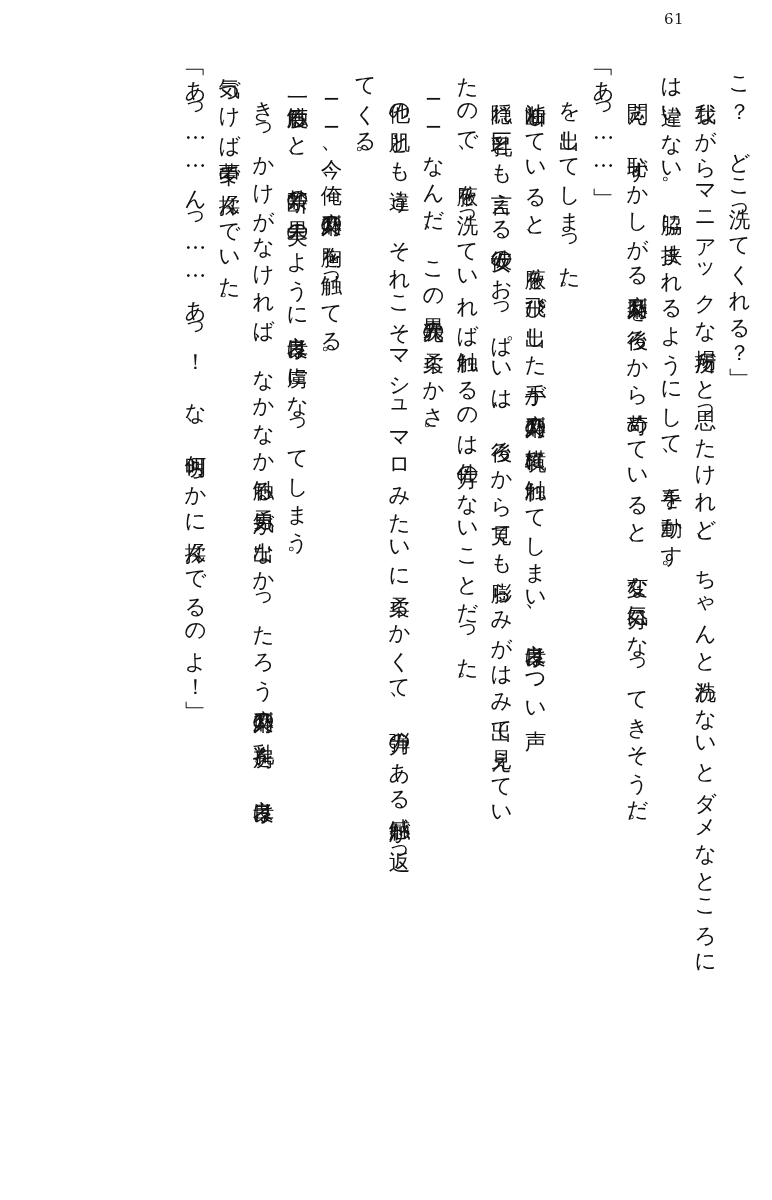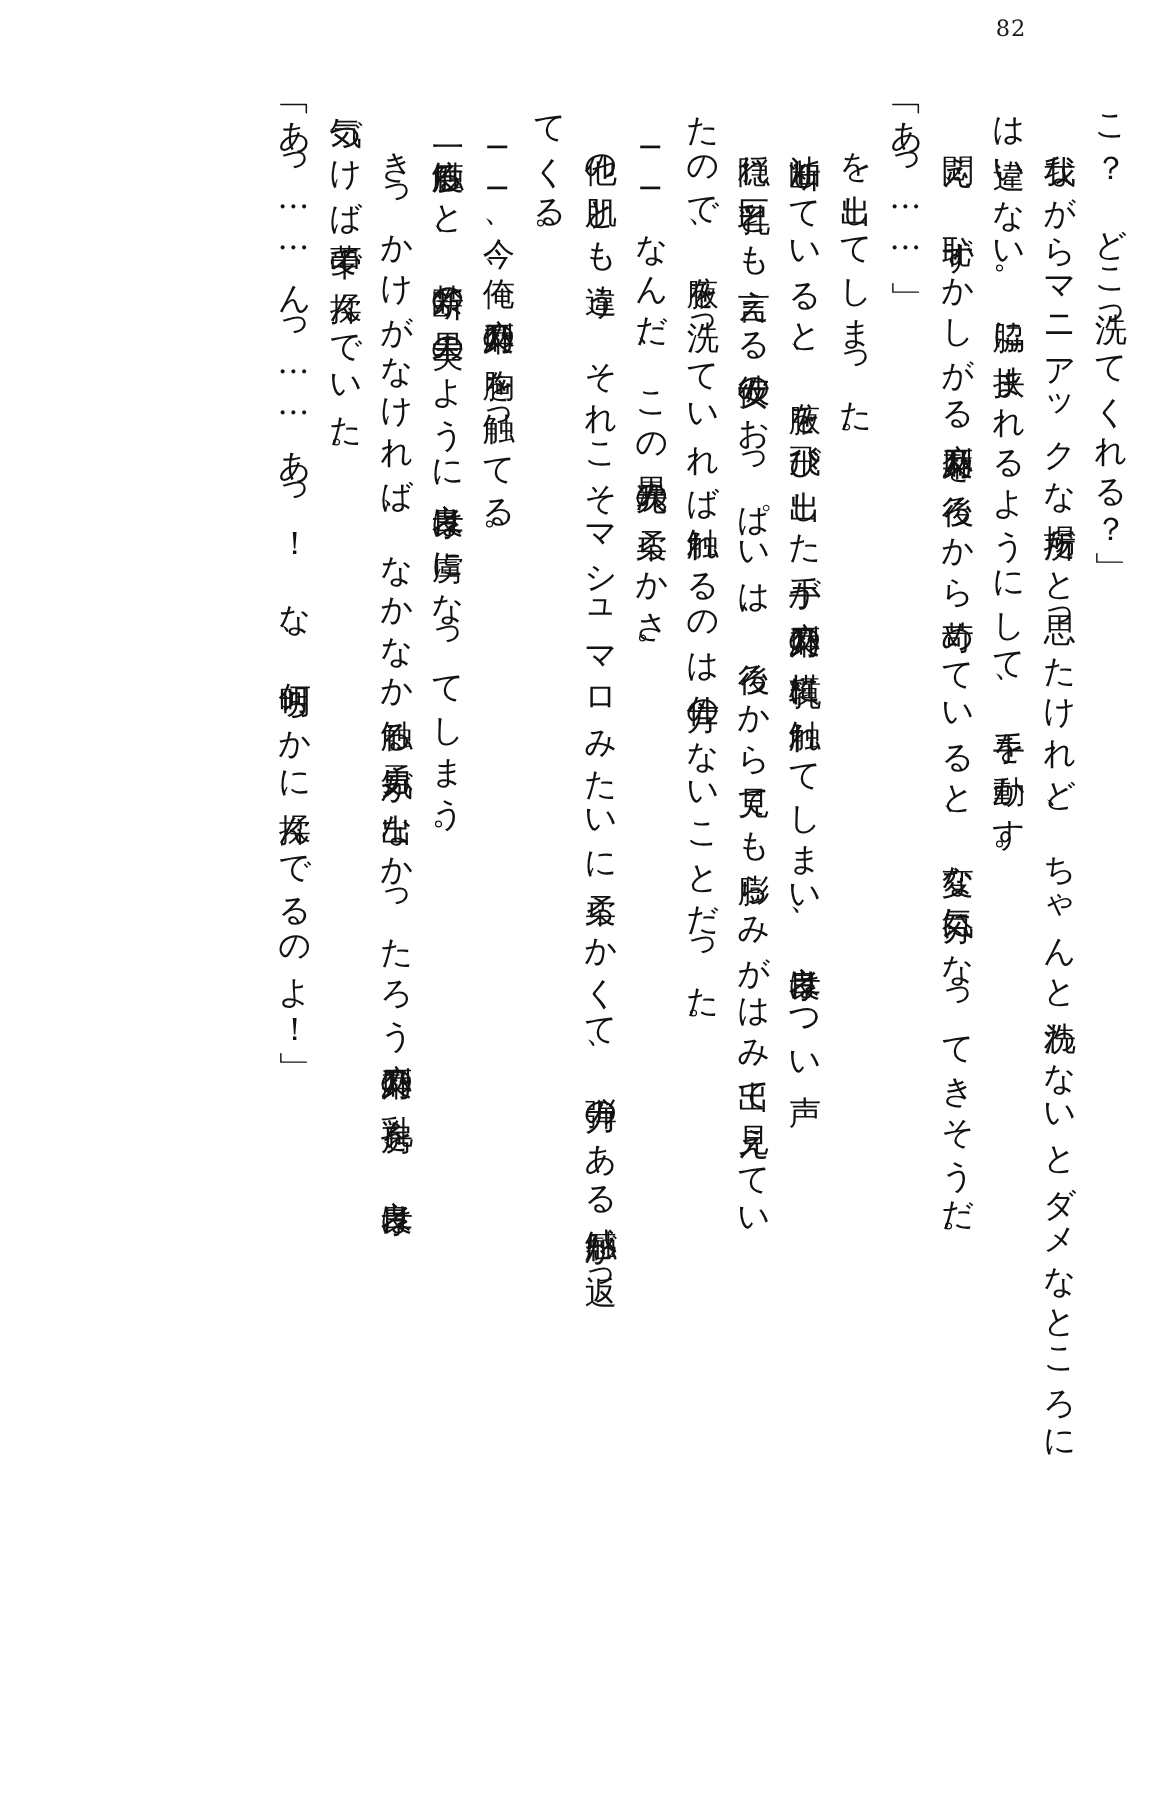--- a/index.html
+++ b/index.html
@@ -54,21 +54,21 @@
     flex: 0 0 34px;
     white-space: nowrap;
     overflow: visible;
     box-sizing: border-box;
   }
 </style>
 </head>
 <body>
 
 <div class="page">
-  <div class="page-number">82</div>
+  <div class="page-number">61</div>
   <div class="text-body">
     <div class="vline">こ？　どこ洗ってくれる？」</div>
     <div class="vline">　我ながらマニアックな場所だと思ったけれど、ちゃんと洗わないとダメなところに</div>
     <div class="vline">は違いない。脇に挟まれるようにして、手を動かす。</div>
     <div class="vline">　悶え、恥ずかしがる麻梨乃を後ろから苛めていると、変な気分になってきそうだ。</div>
     <div class="vline">「あっ……」</div>
     <div class="vline">　を出してしまった。</div>
     <div class="vline">　油断していると、腋を飛び出した手が麻梨乃の横乳に触れてしまい、良孝はつい声</div>
     <div class="vline">　隠れ巨乳とも言える彼女のおっぱいは、後ろから見ても膨らみがはみ出て見えてい</div>
     <div class="vline">たので、腋を洗っていれば触れるのは仕方のないことだった。</div>

